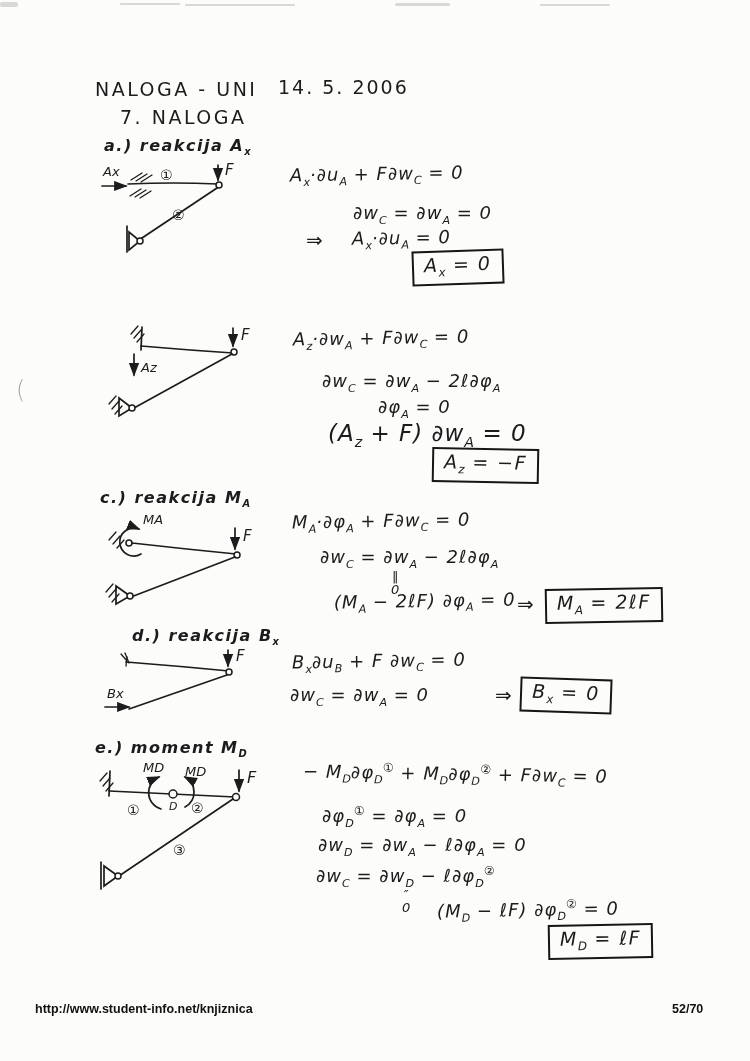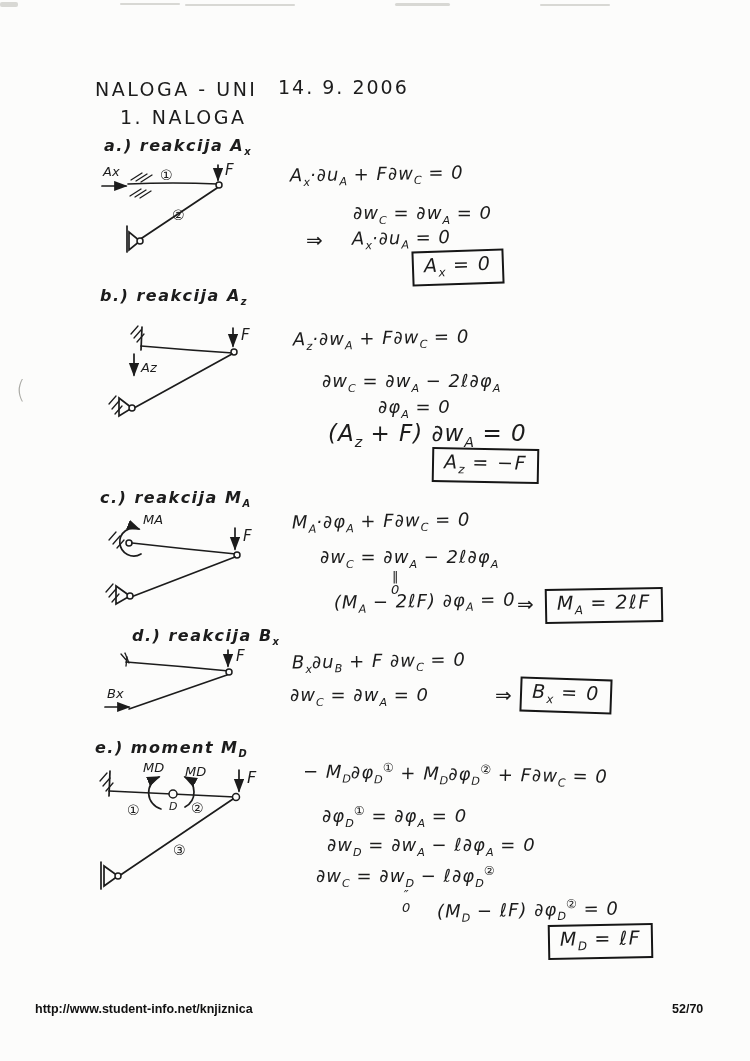--- a/index.html
+++ b/index.html
@@ -44,22 +44,22 @@
 <div class="page">
 
   <div class="smudge" style="left:120px;top:3px;width:60px;height:2px;"></div>
   <div class="smudge" style="left:185px;top:4px;width:110px;height:2px;"></div>
   <div class="smudge" style="left:395px;top:3px;width:55px;height:3px;"></div>
   <div class="smudge" style="left:540px;top:4px;width:70px;height:2px;"></div>
   <div class="smudge" style="left:0px;top:2px;width:18px;height:5px;"></div>
   <div class="stray" style="left:16px;top:376px;">(</div>
 
   <div class="hw head" style="left:95px;top:78px;">NALOGA - UNI</div>
-  <div class="hw head" style="left:278px;top:76px;letter-spacing:2px;">14. 9. 2006</div>
-  <div class="hw head" style="left:120px;top:106px;">1. NALOGA</div>
+  <div class="hw head" style="left:278px;top:76px;letter-spacing:2px;">14. 5. 2006</div>
+  <div class="hw head" style="left:120px;top:106px;">7. NALOGA</div>
 
   <div class="hw sec-head math" style="left:104px;top:136px;">a.) reakcija A<sub>x</sub></div>
 
   <svg style="left:98px;top:160px;" width="165" height="95" viewBox="0 0 165 95">
     <defs>
       <marker id="ah-a" markerWidth="9" markerHeight="8" refX="7" refY="3" orient="auto">
         <path d="M0,0 L8,3 L0,6 Z" fill="#1c1c1c"></path>
       </marker>
     </defs>
     <text x="5" y="16">Ax</text>
@@ -83,21 +83,20 @@
     <path class="stroke" d="M31,72 L31,90 L42,81 Z"></path>
     <circle class="node" cx="42" cy="81" r="3"></circle>
   </svg>
 
   <div class="hw eq math r-m1" style="left:290px;top:163px;">A<sub>x</sub>·∂u<sub>A</sub> + F∂w<sub>C</sub> = 0</div>
   <div class="hw eq math" style="left:353px;top:202px;">∂w<sub>C</sub> = ∂w<sub>A</sub> = 0</div>
   <div class="hw eq implies" style="left:306px;top:228px;">⇒</div>
   <div class="hw eq math r-m1" style="left:352px;top:227px;">A<sub>x</sub>·∂u<sub>A</sub> = 0</div>
   <div class="hw box math r-m2" style="left:412px;top:250px;">A<sub>x</sub> = 0</div>
 
-  <div class="hw sec-head math" style="left:100px;top:286px;">b.) reakcija A<sub>z</sub></div>
 
   <svg style="left:105px;top:320px;" width="165" height="100" viewBox="0 0 165 100">
     <defs>
       <marker id="ah-b" markerWidth="9" markerHeight="8" refX="7" refY="3" orient="auto">
         <path d="M0,0 L8,3 L0,6 Z" fill="#1c1c1c"></path>
       </marker>
     </defs>
     <g class="thin">
       <path d="M26,14 L33,6"></path>
         <path d="M29,18 L36,10"></path>
@@ -219,21 +218,21 @@
     <circle class="node" cx="143" cy="34" r="3.5"></circle>
     <path class="stroke" d="M140,36 L26,113"></path>
     <text class="circnum" x="80" y="92">③</text>
     <path class="stroke" d="M8,99 L8,126"></path>
     <path class="stroke" d="M11,103 L11,123 L25,113 Z"></path>
     <circle class="node" cx="25" cy="113" r="3"></circle>
   </svg>
 
   <div class="hw eq math r-p1" style="left:303px;top:762px;">− M<sub>D</sub>∂φ<sub>D</sub><sup>①</sup> + M<sub>D</sub>∂φ<sub>D</sub><sup>②</sup> + F∂w<sub>C</sub> = 0</div>
   <div class="hw eq math" style="left:322px;top:804px;">∂φ<sub>D</sub><sup>①</sup> = ∂φ<sub>A</sub> = 0</div>
-  <div class="hw eq math" style="left:318px;top:834px;margin-left:9px;">∂w<sub>D</sub> = ∂w<sub>A</sub> − ℓ∂φ<sub>A</sub> = 0</div>
+  <div class="hw eq math" style="left:318px;top:834px;">∂w<sub>D</sub> = ∂w<sub>A</sub> − ℓ∂φ<sub>A</sub> = 0</div>
   <div class="hw eq math" style="left:316px;top:864px;">∂w<sub>C</sub> = ∂w<sub>D</sub> − ℓ∂φ<sub>D</sub><sup>②</sup></div>
   <div class="note" style="left:402px;top:888px;">″
 0</div>
   <div class="hw eq math r-m1" style="left:437px;top:898px;">(M<sub>D</sub> − ℓF) ∂φ<sub>D</sub><sup>②</sup> = 0</div>
   <div class="hw box math r-m1" style="left:548px;top:924px;">M<sub>D</sub> = ℓF</div>
 
   <div class="footer-text" style="left:35px;top:1002px;">http://www.student-info.net/knjiznica</div>
   <div class="footer-text" style="left:672px;top:1002px;">52/70</div>
 
 </div>

